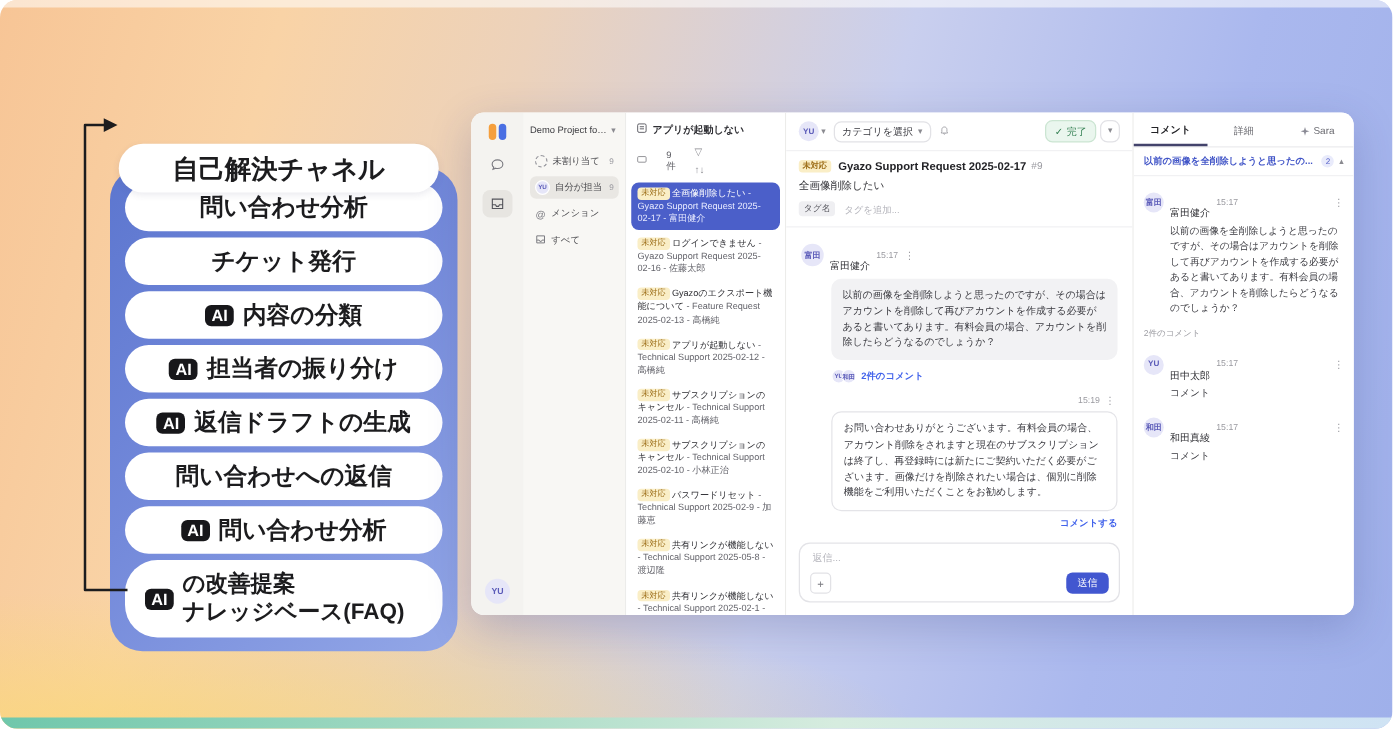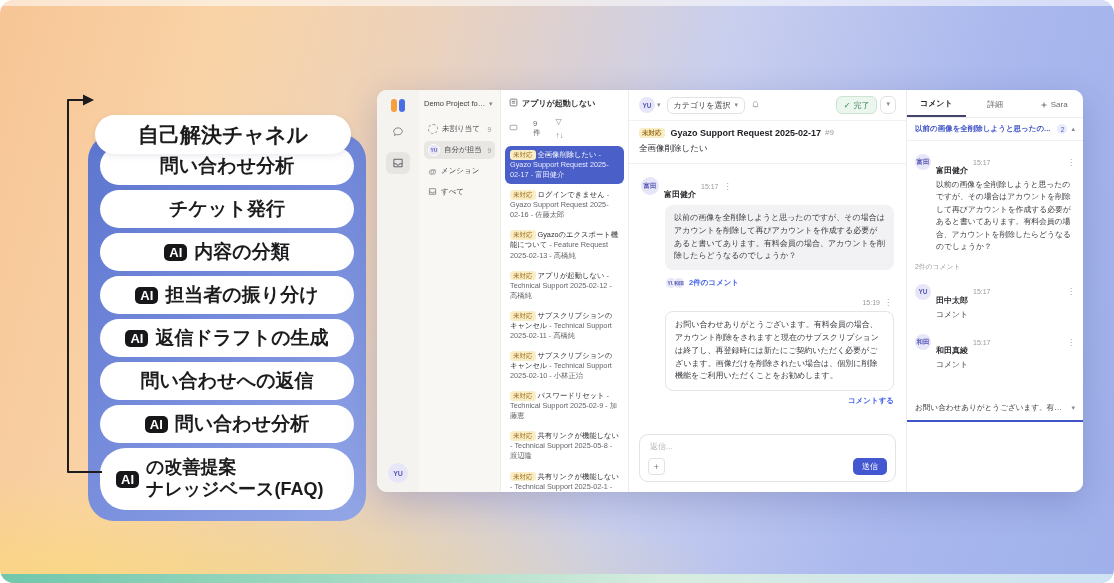--- a/index.html
+++ b/index.html
@@ -75,21 +75,21 @@
   .title-block{padding:7px 10px 8px;border-bottom:1px solid #f1f1f3;flex:0 0 auto;}
   .title-row{display:flex;align-items:flex-start;gap:4px;font-size:9px;font-weight:700;color:#232327;}
   .tnum{color:#9a9aa0;font-weight:400;font-size:8px;}
   .subject{font-size:8.5px;color:#2e2e33;margin-top:5px;}
   .tag-row{display:flex;align-items:center;gap:5px;margin-top:6px;}
   .tag-chip{background:#efeff2;border-radius:3px;padding:1px 4px;font-size:7px;color:#55555c;}
   .tag-input{border:0;outline:0;font-size:7.5px;color:#3a3a40;width:80px;font-family:inherit;}
   .tag-input::placeholder{color:#b5b5bc;}
   .convo{flex:1;padding:8px 12px;overflow:hidden;position:relative;}
   .msg-head{display:flex;align-items:center;gap:5px;}
-  .sender{font-size:8px;font-weight:700;color:#2e2e33;margin-top:17px;}
+  .sender{font-size:8px;font-weight:400;color:#2e2e33;margin-top:17px;}
   .time{font-size:7px;color:#9a9aa0;}
   .kebab{color:#9a9aa0;font-size:8px;}
   .bubble-gray{background:#f2f2f4;border-radius:8px;padding:7px 9px;font-size:8px;line-height:1.6;color:#3a3a40;margin:5px 0 0 24px;max-width:248px;}
   .cmt-row{display:flex;align-items:center;gap:4px;margin:7px 0 0 24px;}
   .stack{display:flex;}
   .stack .avatar+.avatar{margin-left:-4px;}
   .link{color:#4263eb;font-size:7.5px;font-weight:600;}
   .reply-time{display:flex;justify-content:flex-end;align-items:center;gap:4px;margin:9px 2px 0 0;}
   .bubble-line{background:#fff;border:1px solid #e4e4e8;border-radius:8px;padding:7px 9px;font-size:8px;line-height:1.6;color:#3a3a40;margin:4px 0 0 24px;}
   .cmt-link-row{display:flex;justify-content:flex-end;margin-top:5px;}
@@ -280,20 +280,24 @@
         </span>
       </div>
 
       <div class="title-block">
         <div class="title-row">
           <span class="badge">未対応</span>
           <span>Gyazo Support Request 2025-02-17</span>
           <span class="tnum">#9</span>
         </div>
         <div class="subject">全画像削除したい</div>
+        <div class="tag-row">
+          <span class="tag-chip">タグ名</span>
+          <input class="tag-input" placeholder="タグを追加..." style="">
+        </div>
       </div>
 
       <div class="convo">
         <div class="msg-head">
           <span class="avatar av18">富田</span>
           <span class="sender">富田健介</span>
           <span class="time">15:17</span>
           <span class="kebab">⋮</span>
         </div>
         <div class="bubble-gray">以前の画像を全削除しようと思ったのですが、その場合はアカウントを削除して再びアカウントを作成する必要があると書いてあります。有料会員の場合、アカウントを削除したらどうなるのでしょうか？</div>
@@ -362,22 +366,18 @@
         <div class="rp-c">
           <div class="rp-head">
             <span class="avatar av16">和田</span>
             <span class="sender">和田真綾</span>
             <span class="time">15:17</span>
             <span class="kebab">⋮</span>
           </div>
           <div class="rp-body">コメント</div>
         </div>
       </div>
-      <div class="collapsed">
-        <span class="txt">お問い合わせありがとうございます。有料...</span>
-        <span class="caret">▾</span>
-      </div>
       <div class="rp-rest"></div>
     </div>
   </div>
 
   <div class="bottom-strip"></div>
 </div>
 
 </body></html>

